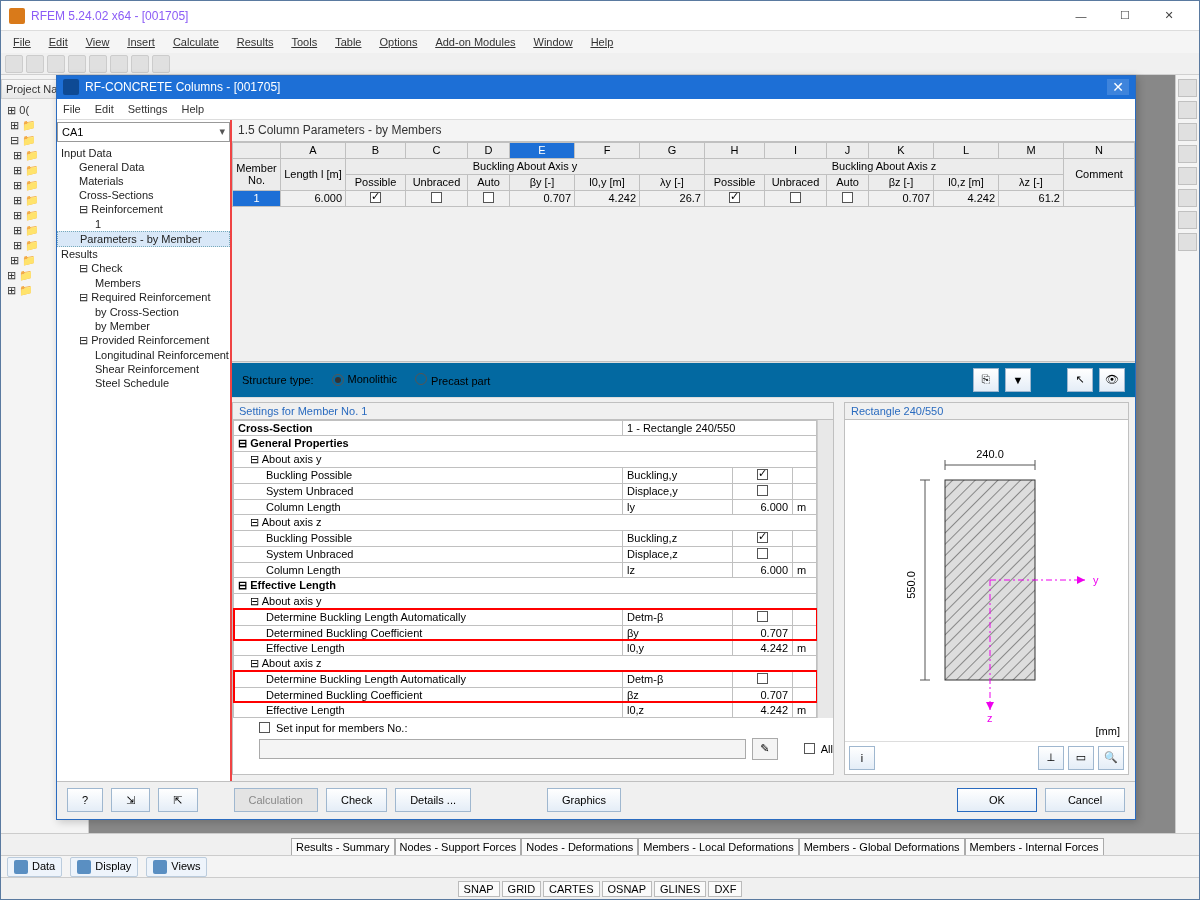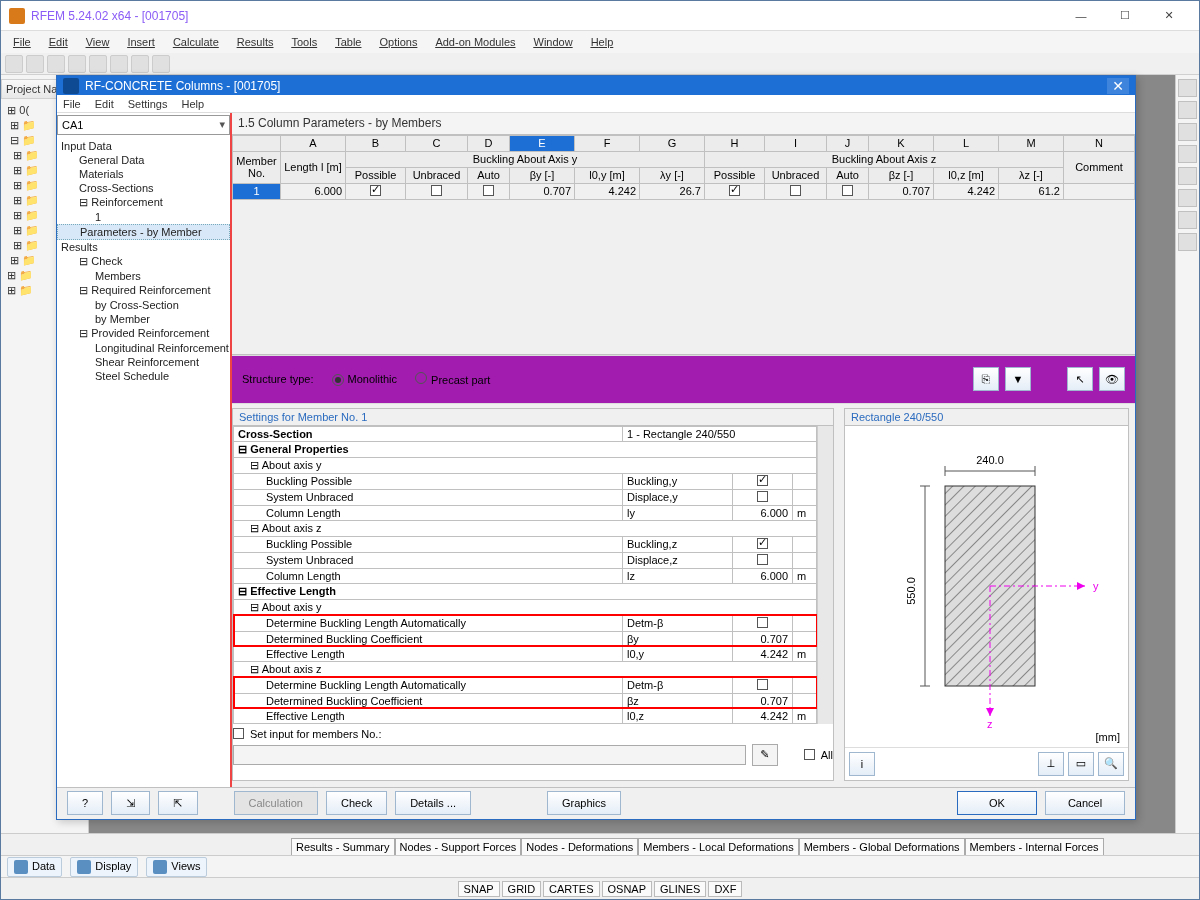--- a/index.html
+++ b/index.html
@@ -55,21 +55,21 @@
 .grid-wrap { height: 220px; border-bottom: 1px solid #c0c0c0; background: #f0f0f0; display: flex; flex-direction: column; }
 table.grid { border-collapse: collapse; width: 100%; table-layout: fixed; }
 table.grid th, table.grid td { border: 1px solid #c0c0c0; padding: 1px 3px; text-align: center; font-size: 11px; height: 16px; overflow: hidden; }
 table.grid th { background: #ececec; font-weight: normal; }
 table.grid .rownum { background: #1d6fd6; color: #fff; }
 .cb { display:inline-block; width:11px; height:11px; border:1px solid #555; background:#fff; position: relative; }
 .cb.on::after { content:"✓"; position:absolute; top:-3px; left:0; font-size:11px; }
 
 .grid-fill { flex: 1; background: #f0f0f0; border-top: none; }
 
-.struct-row { height: 49px; display: flex; align-items: center; padding: 0 10px; gap: 18px; background: #a21caf; border-top: 1px solid #ddd; border-bottom: 1px solid #ddd; }
+.struct-row { height: 36px; display: flex; align-items: center; padding: 0 10px; gap: 18px; background: #0369a1; border-top: 1px solid #ddd; border-bottom: 1px solid #ddd; }
 .radio { width: 12px; height: 12px; border: 1px solid #555; border-radius: 50%; display:inline-flex; align-items:center; justify-content:center; margin-right:4px; }
 .radio.on::after { content:""; width:6px; height:6px; border-radius:50%; background:#333; display:block; }
 .struct-row .btns { margin-left: auto; display: flex; gap: 6px; }
 .struct-row .btns button { width: 26px; height: 24px; border: 1px solid #9fb7cf; background: linear-gradient(#fff,#e4edf7); }
 
 .settings-row { flex: 1; display: flex; gap: 10px; padding: 4px 6px 6px 0; }
 .settings-panel { flex: 1; border: 1px solid #c0c0c0; background: #fff; display: flex; flex-direction: column; }
 .sp-head { padding: 2px 6px; color: #2a6bbf; background: #f0f0f0; border-bottom: 1px solid #c0c0c0; }
 .sp-body { flex: 1; overflow: hidden; position: relative; }
 table.props { border-collapse: collapse; width: 100%; }
@@ -79,21 +79,21 @@
 table.props .lvl2 { padding-left: 32px; }
 .sp-scrollbar { width: 16px; background: #e8e8e8; border-left: 1px solid #ccc; }
 .red-outline { outline: 2px solid red; outline-offset: -1px; }
 
 .preview-panel { width: 285px; border: 1px solid #c0c0c0; background: #fff; display: flex; flex-direction: column; }
 .pv-head { padding: 2px 6px; color: #2a6bbf; background: #f0f0f0; border-bottom: 1px solid #c0c0c0; }
 .pv-body { flex: 1; position: relative; }
 .pv-foot { display: flex; padding: 4px; gap: 4px; border-top: 1px solid #ddd; }
 .pv-foot button { width: 26px; height: 24px; border: 1px solid #9fb7cf; background: linear-gradient(#fff,#e4edf7); }
 
-.bottom-inputs { height: 56px; display: flex; flex-direction: column; gap: 4px; padding: 4px 0; }
+.bottom-inputs { height: 56px; display: flex; flex-direction: column; gap: 4px; padding: 4px 0; margin-left: 26px; }
 .bottom-inputs .row1 { display: flex; align-items: center; gap: 6px; }
 .bottom-inputs input[type=text] { flex:1; height: 20px; border: 1px solid #aaa; background: #f4f4f4; }
 
 .dlg-buttons { height: 40px; border-top: 1px solid #c0c0c0; display: flex; align-items: center; padding: 0 10px; gap: 8px; background: #f0f0f0; }
 .dlg-buttons button { height: 24px; padding: 0 14px; border: 1px solid #9fb7cf; background: linear-gradient(#fff,#e4edf7); }
 .dlg-buttons .spacer { flex: 1; }
 .dlg-buttons .ok { border: 1px solid #2a6bbf; }
 
 .status-bar { height: 22px; background: #f0f0f0; border-top: 1px solid #ccc; display: flex; align-items: center; justify-content: center; gap: 2px; font-size: 10px; }
 .status-bar span { border: 1px solid #bbb; padding: 1px 5px; background: #fafafa; }

